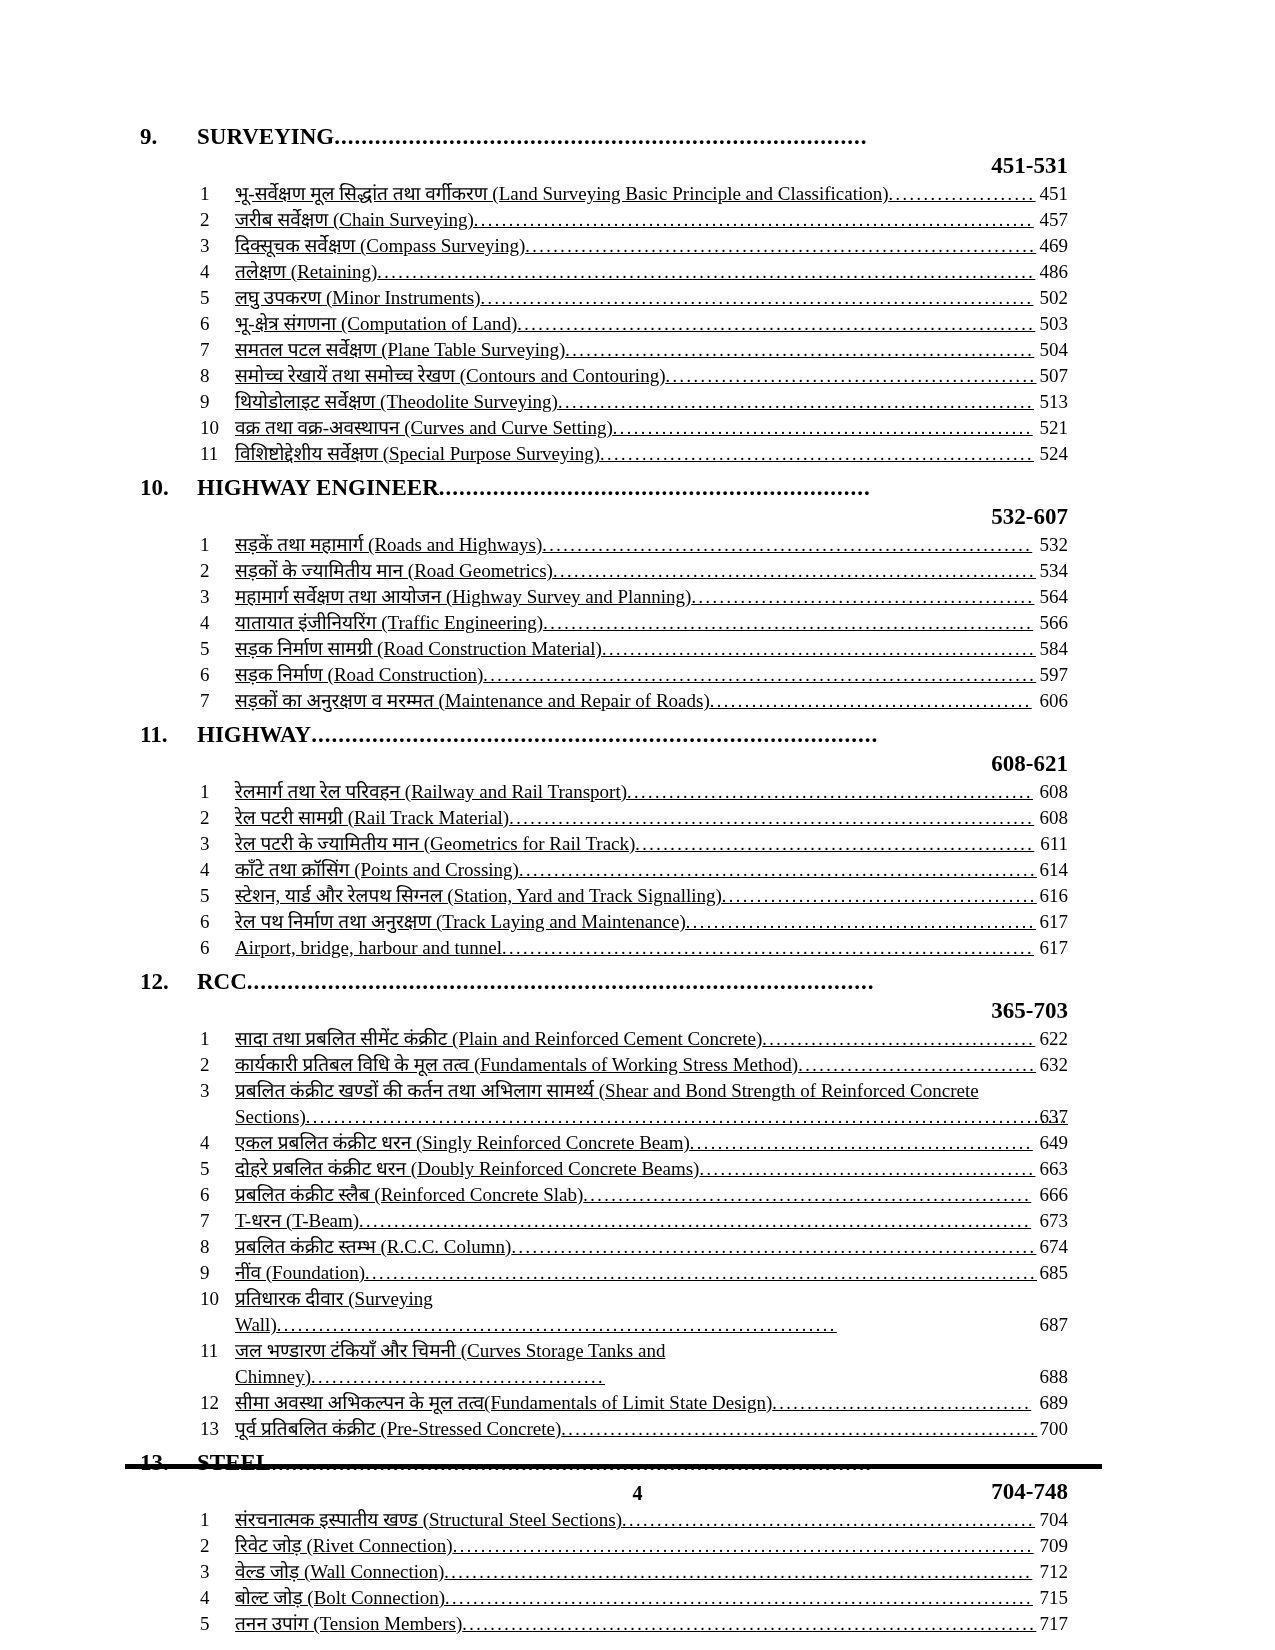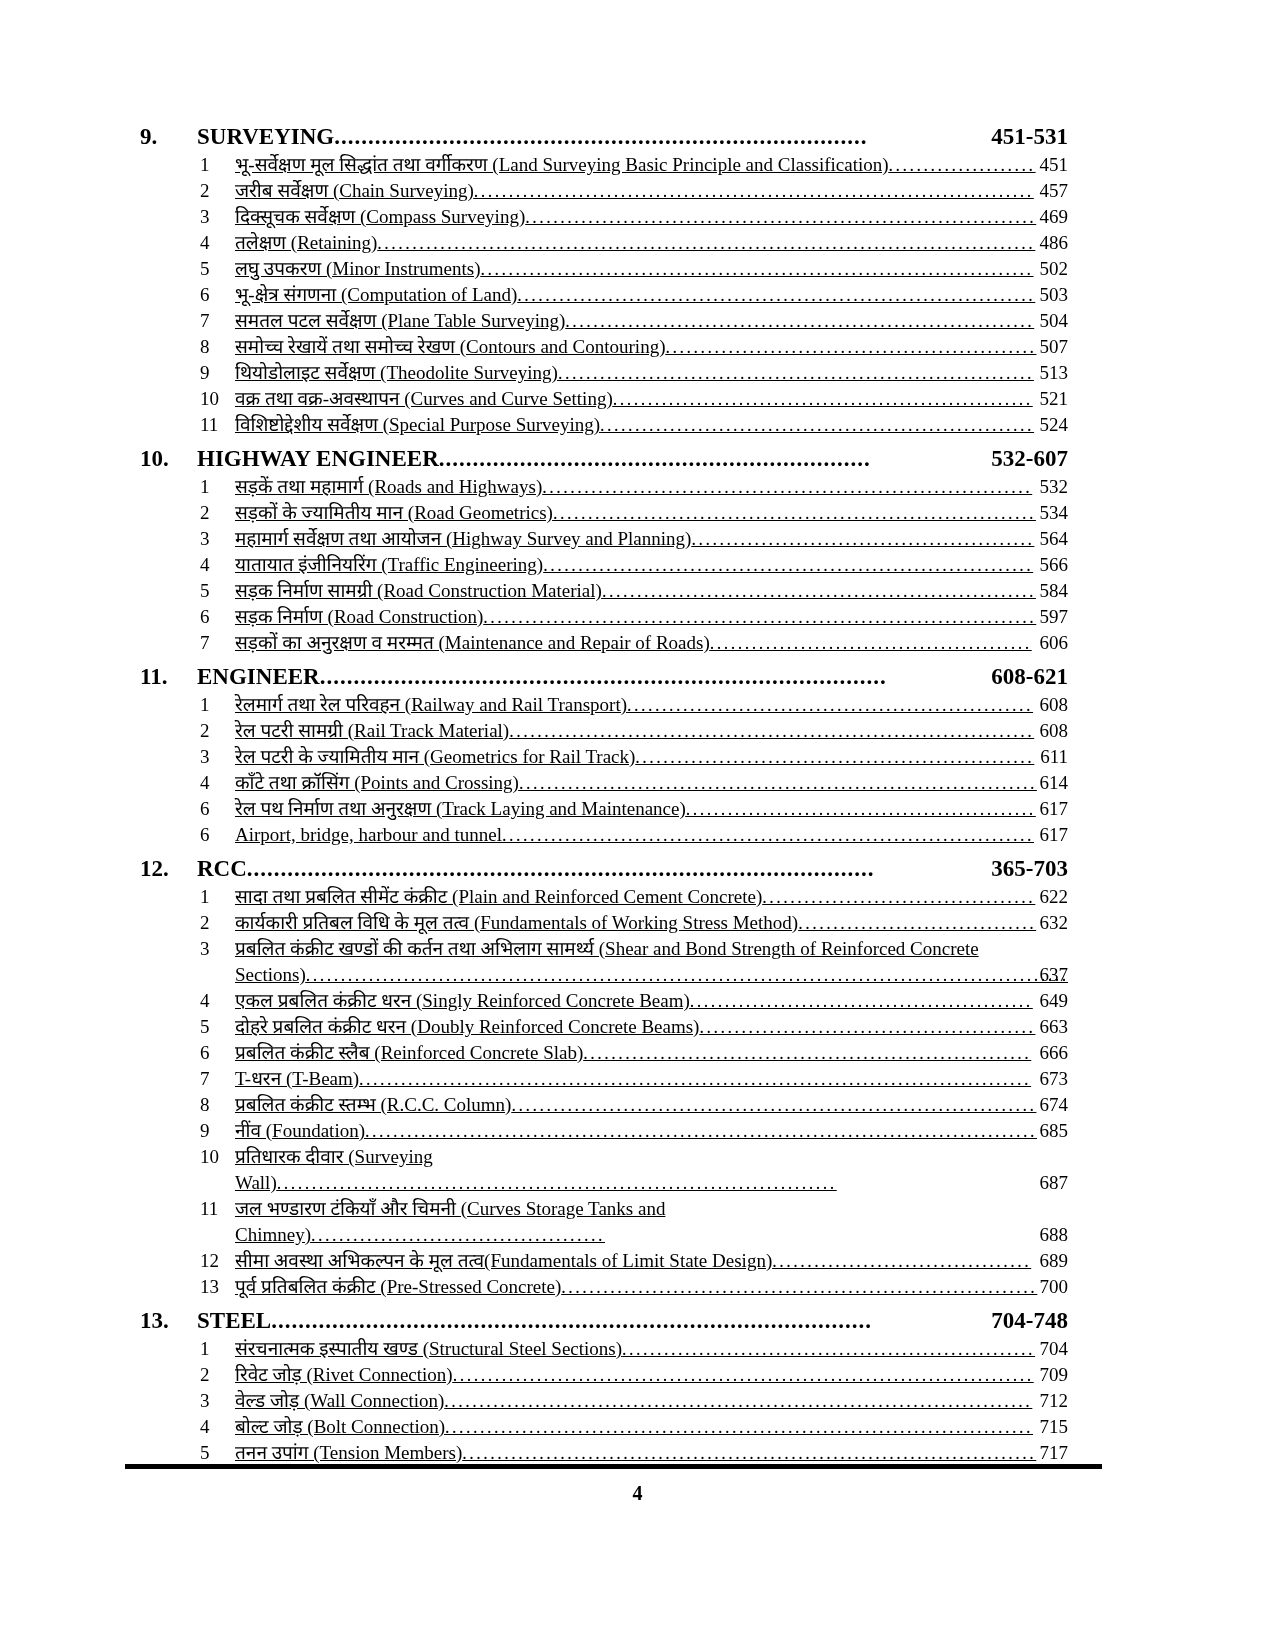--- a/index.html
+++ b/index.html
@@ -20,21 +20,21 @@
   .sec-heading {
     font-weight: bold;
     font-size: 23px;
     line-height: 30px;
     margin-top: 6px;
     padding-left: 57px;
     text-indent: -57px;
     overflow: hidden;
   }
   .sec-heading .num { display: inline-block; width: 57px; text-indent: 0; }
-  .sec-heading .pg  { float: right; text-indent: 0; }
+  .sec-heading .pg  { float: right; text-indent: 0; margin-top: 29px; }
   .sec-heading .leader { letter-spacing: 1px; white-space: nowrap; }
   
   .entry {
     font-size: 19px;
     line-height: 26px;
     padding-left: 95px;
     text-indent: -35px;
     overflow: hidden;
     text-decoration: underline;
   }
@@ -75,25 +75,26 @@
     <div class="entry"><span class="num">10</span><span class="lbl">वक्र तथा वक्र-अवस्थापन (Curves and Curve Setting)</span><span class="pg">521</span><span class="leader">............................................................</span></div>
     <div class="entry"><span class="num">11</span><span class="lbl">विशिष्टोद्देशीय सर्वेक्षण (Special Purpose Surveying)</span><span class="pg">524</span><span class="leader">..............................................................</span></div>
     <div class="sec-heading"><span class="num">10.</span><span class="ttl">HIGHWAY ENGINEER</span><span class="pg">532-607</span><span class="leader">................................................................</span></div>
     <div class="entry"><span class="num">1</span><span class="lbl">सड़कें तथा महामार्ग (Roads and Highways)</span><span class="pg">532</span><span class="leader">......................................................................</span></div>
     <div class="entry"><span class="num">2</span><span class="lbl">सड़कों के ज्यामितीय मान (Road Geometrics)</span><span class="pg">534</span><span class="leader">.....................................................................</span></div>
     <div class="entry"><span class="num">3</span><span class="lbl">महामार्ग सर्वेक्षण तथा आयोजन (Highway Survey and Planning)</span><span class="pg">564</span><span class="leader">.................................................</span></div>
     <div class="entry"><span class="num">4</span><span class="lbl">यातायात इंजीनियरिंग (Traffic Engineering)</span><span class="pg">566</span><span class="leader">......................................................................</span></div>
     <div class="entry"><span class="num">5</span><span class="lbl">सड़क निर्माण सामग्री (Road Construction Material)</span><span class="pg">584</span><span class="leader">..............................................................</span></div>
     <div class="entry"><span class="num">6</span><span class="lbl">सड़क निर्माण (Road Construction)</span><span class="pg">597</span><span class="leader">...............................................................................</span></div>
     <div class="entry"><span class="num">7</span><span class="lbl">सड़कों का अनुरक्षण व मरम्मत (Maintenance and Repair of Roads)</span><span class="pg">606</span><span class="leader">..............................................</span></div>
-    <div class="sec-heading"><span class="num">11.</span><span class="ttl">ENGINEER</span><span class="pg">608-621</span><span class="leader">....................................................................................</span></div>
+    <div class="sec-heading"><span class="num">11.</span><span class="ttl">HIGHWAY</span><span class="pg">608-621</span><span class="leader">....................................................................................</span></div>
     <div class="entry"><span class="num">1</span><span class="lbl">रेलमार्ग तथा रेल परिवहन (Railway and Rail Transport)</span><span class="pg">608</span><span class="leader">..........................................................</span></div>
     <div class="entry"><span class="num">2</span><span class="lbl">रेल पटरी सामग्री (Rail Track Material)</span><span class="pg">608</span><span class="leader">...........................................................................</span></div>
     <div class="entry"><span class="num">3</span><span class="lbl">रेल पटरी के ज्यामितीय मान (Geometrics for Rail Track)</span><span class="pg">611</span><span class="leader">.........................................................</span></div>
     <div class="entry"><span class="num">4</span><span class="lbl">काँटे तथा क्रॉसिंग (Points and Crossing)</span><span class="pg">614</span><span class="leader">..........................................................................</span></div>
+    <div class="entry"><span class="num">5</span><span class="lbl">स्टेशन, यार्ड और रेलपथ सिग्नल (Station, Yard and Track Signalling)</span><span class="pg">616</span><span class="leader">.............................................</span></div>
     <div class="entry"><span class="num">6</span><span class="lbl">रेल पथ निर्माण तथा अनुरक्षण (Track Laying and Maintenance)</span><span class="pg">617</span><span class="leader">..................................................</span></div>
     <div class="entry"><span class="num">6</span><span class="lbl">Airport, bridge, harbour and tunnel</span><span class="pg">617</span><span class="leader">............................................................................</span></div>
     <div class="sec-heading"><span class="num">12.</span><span class="ttl">RCC</span><span class="pg">365-703</span><span class="leader">.............................................................................................</span></div>
     <div class="entry"><span class="num">1</span><span class="lbl">सादा तथा प्रबलित सीमेंट कंक्रीट (Plain and Reinforced Cement Concrete)</span><span class="pg">622</span><span class="leader">.......................................</span></div>
     <div class="entry"><span class="num">2</span><span class="lbl">कार्यकारी प्रतिबल विधि के मूल तत्व (Fundamentals of Working Stress Method)</span><span class="pg">632</span><span class="leader">..................................</span></div>
     <div class="entry"><span class="num">3</span><span class="lbl">प्रबलित कंक्रीट खण्डों की कर्तन तथा अभिलाग सामर्थ्य (Shear and Bond Strength of Reinforced Concrete Sections)</span><span class="pg">637</span><span class="leader">....................................................................................................................................................................................................................................................................................................................................................................................................................................................................................................................</span></div>
     <div class="entry"><span class="num">4</span><span class="lbl">एकल प्रबलित कंक्रीट धरन (Singly Reinforced Concrete Beam)</span><span class="pg">649</span><span class="leader">.................................................</span></div>
     <div class="entry"><span class="num">5</span><span class="lbl">दोहरे प्रबलित कंक्रीट धरन  (Doubly Reinforced Concrete Beams)</span><span class="pg">663</span><span class="leader">................................................</span></div>
     <div class="entry"><span class="num">6</span><span class="lbl">प्रबलित कंक्रीट स्लैब (Reinforced Concrete Slab)</span><span class="pg">666</span><span class="leader">................................................................</span></div>
     <div class="entry"><span class="num">7</span><span class="lbl">T-धरन (T-Beam)</span><span class="pg">673</span><span class="leader">................................................................................................</span></div>

